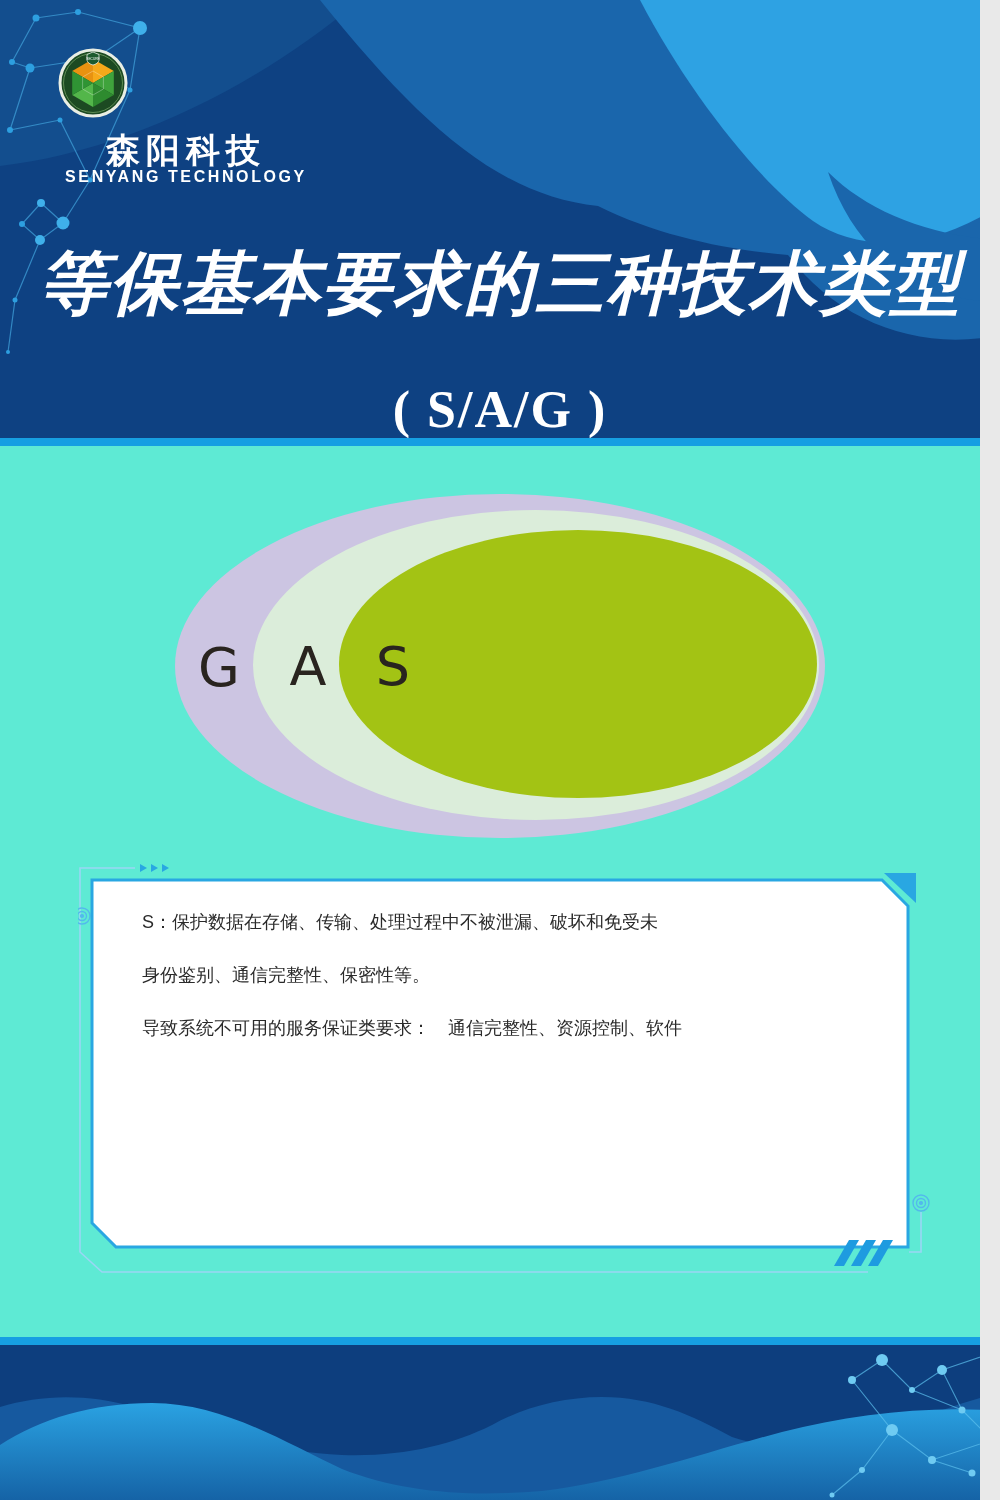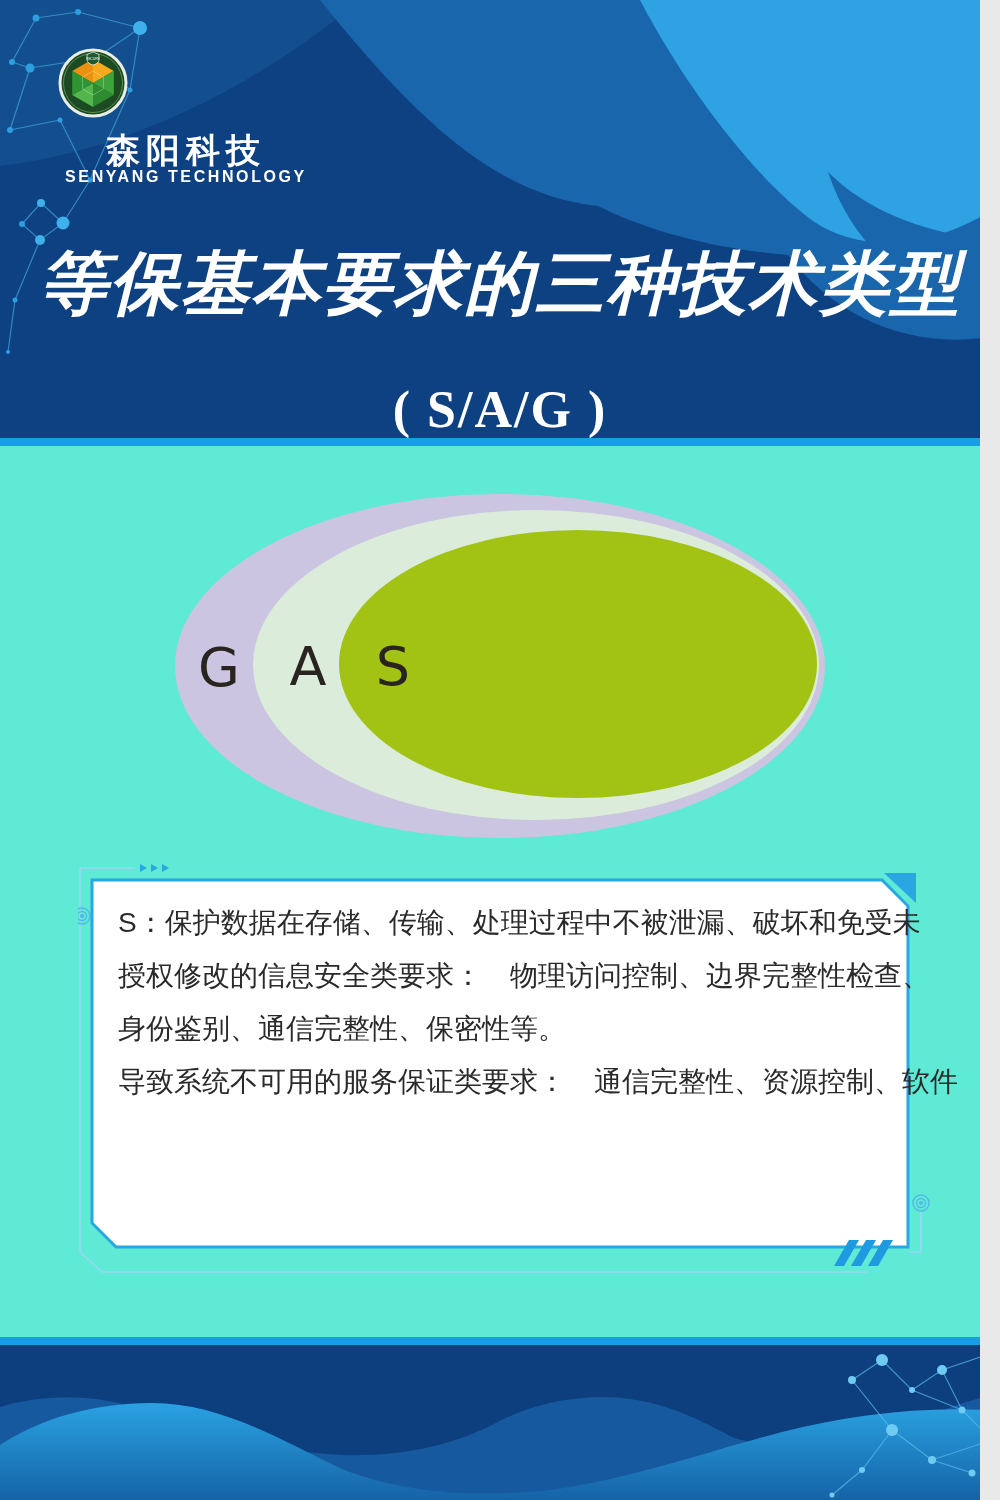--- a/index.html
+++ b/index.html
@@ -29,21 +29,21 @@
   .ring.a{left:78px;top:20px;width:566px;height:310px;background:#dbedda;}
   .ring.s{left:164px;top:40px;width:478px;height:268px;background:#a3c314;}
   .ring-label{position:absolute;transform:translate(-50%,-50%);color:#29241f;
               font-size:54px;font-family:"DejaVu Sans",sans-serif;}
   .ring-label.lg{left:44px;top:177px;}
   .ring-label.la{left:133px;top:176px;}
   .ring-label.ls{left:218px;top:176px;}
   
   .desc-frame{position:absolute;left:78px;top:862px;width:860px;height:420px;}
   .desc-text{position:absolute;left:118px;top:896px;width:780px;color:#2a2a2a;}
-  .desc-line{height:53px;line-height:53px;font-size:28px;white-space:nowrap;letter-spacing:0;}
+  .desc-line{height:53px;line-height:53px;font-size:18px;white-space:nowrap;letter-spacing:0;margin-left:24px;}
   
   .footer{position:absolute;left:0;top:1345px;width:1000px;height:155px;background:#0d3e7e;}
   .footer svg{position:absolute;left:0;top:0;}
 </style>
 </head>
 <body>
 
 <div id="page">
 
   <div class="header">
@@ -144,21 +144,20 @@
 
     <g fill="#1e9be0">
       <polygon points="756,404 771,378 781,378 766,404"></polygon>
       <polygon points="773,404 788,378 798,378 783,404"></polygon>
       <polygon points="790,404 805,378 815,378 800,404"></polygon>
     </g>
   </svg>
 
   <div class="desc-text">
     <div class="desc-line">S：保护数据在存储、传输、处理过程中不被泄漏、破坏和免受未</div>
-    <div class="desc-line">授权修改的信息安全类要求：　物理访问控制、边界完整性检查、</div>
     <div class="desc-line">身份鉴别、通信完整性、保密性等。</div>
     <div class="desc-line">导致系统不可用的服务保证类要求：　通信完整性、资源控制、软件</div>
   </div>
 
   <div class="strip bottom"></div>
   <div class="footer">
     <svg width="1000" height="155" viewBox="0 0 1000 155">
       <defs>
         <linearGradient id="frontWave" x1="0" y1="0" x2="0" y2="1">
           <stop offset="0" stop-color="#2aa2e2"></stop>

